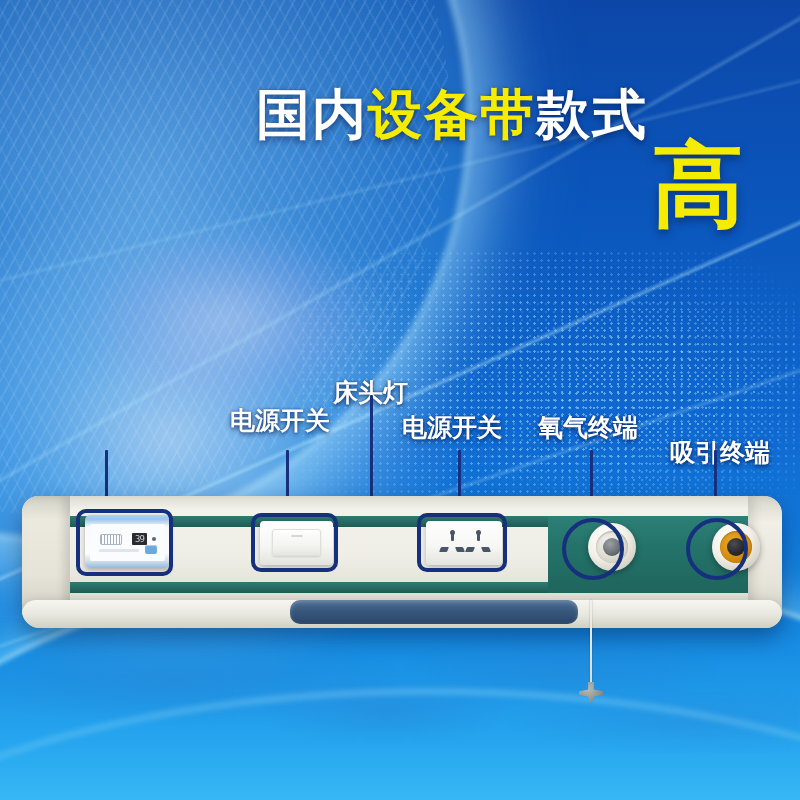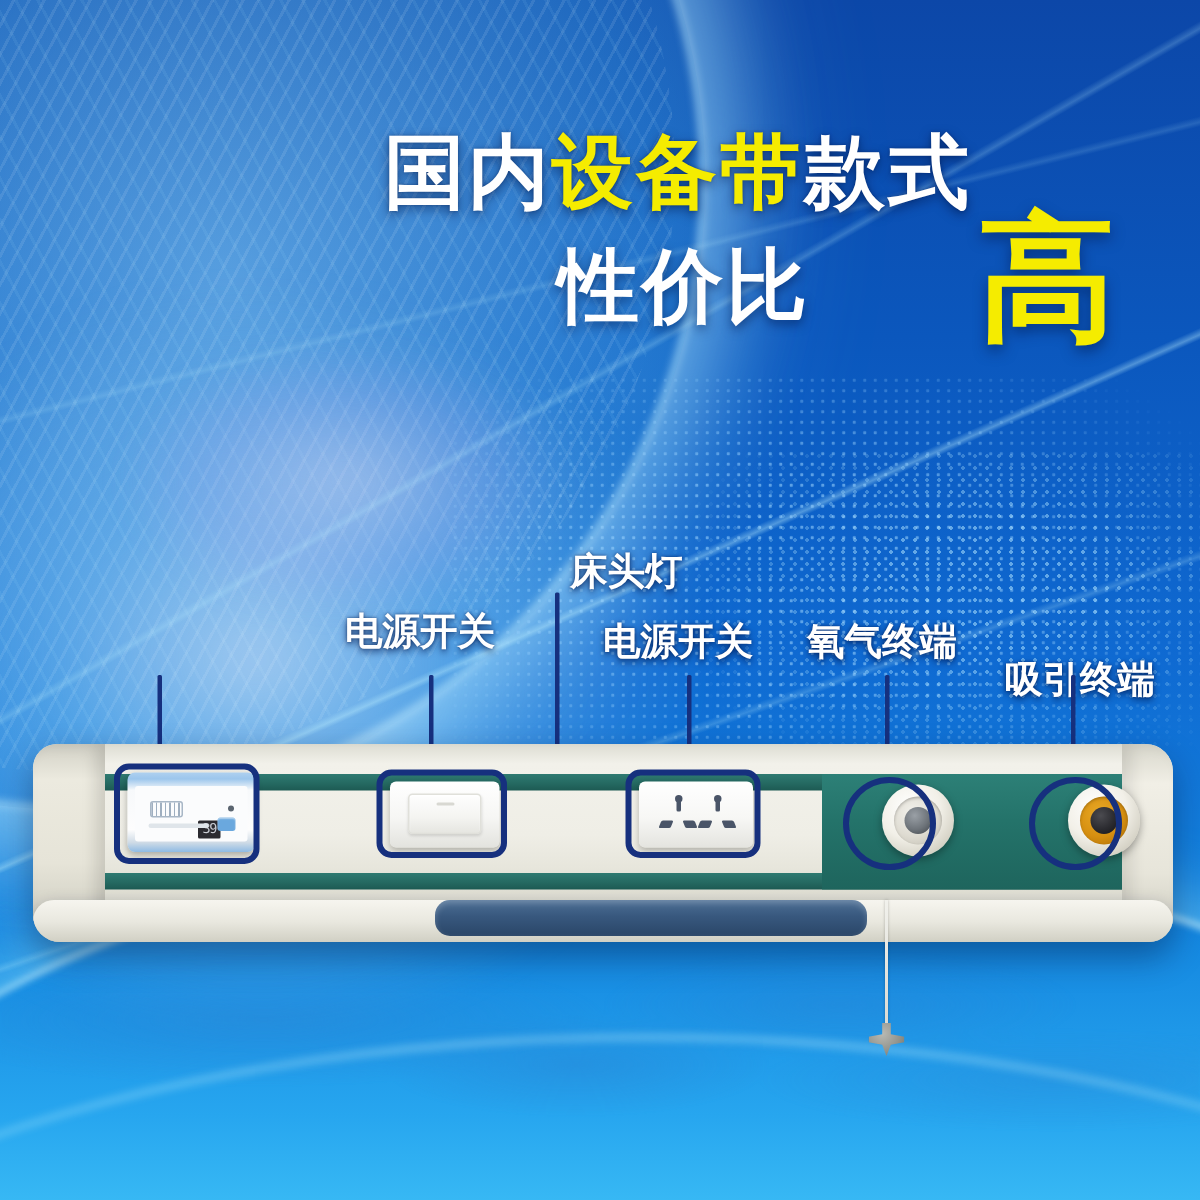--- a/index.html
+++ b/index.html
@@ -177,21 +177,21 @@
     box-shadow:0 2px 5px rgba(0,0,0,.28);
   }
   .ic-face{position:absolute;left:5px;top:9px;right:5px;bottom:7px;background:#fbfcfd;border-radius:2px;}
   .ic-grille{
     position:absolute;left:10px;top:10px;width:22px;height:11px;
     background-image:
       repeating-linear-gradient(90deg,#8fa2b6 0px,#8fa2b6 1px,rgba(0,0,0,0) 1px,rgba(0,0,0,0) 3px);
     border:1px solid #9aabbd;border-radius:2px;opacity:.85;
   }
   .ic-screen{
-    position:absolute;left:42px;top:23px;width:15px;height:12px;
+    position:absolute;left:42px;top:9px;width:15px;height:12px;
     background:#2b2b30;border-radius:1px;color:#c9cdd4;
     font-family:"DejaVu Sans Mono","Liberation Mono",monospace;
     font-size:9px;line-height:12px;text-align:center;letter-spacing:-1px;
   }
   .ic-led{position:absolute;left:62px;top:13px;width:4px;height:4px;border-radius:50%;background:#5b6570;}
   .ic-btn{position:absolute;right:8px;bottom:7px;width:12px;height:9px;background:#6aa8de;border-radius:2px;box-shadow:inset 0 1px 1px rgba(255,255,255,.5);}
   .ic-slot{position:absolute;left:9px;bottom:9px;width:40px;height:3px;background:#dfe5ea;border-radius:2px;}
 
   
   .switchplate{
@@ -272,26 +272,25 @@
   <div class="bg-dots"></div>
   <div class="bg-dots2"></div>
   <div class="bg-map"></div>
   <div class="bg-arc"></div>
   <div class="bg-arc2"></div>
 
   <div class="headline">
     <div class="hl-line1">
       <span class="w">国内</span><span class="y">设备带</span><span class="w">款式</span>
     </div>
-    <div class="hl-line2">性价比</div>
     <div class="hl-big">高</div>
   </div>
 
   <div class="label" style="left:230px;top:408px;">电源开关</div>
-  <div class="label" style="left:333px;top:368px;margin-left:47px;">床头灯</div>
+  <div class="label" style="left:333px;top:380px;">床头灯</div>
   <div class="label" style="left:402px;top:415px;">电源开关</div>
   <div class="label" style="left:538px;top:415px;">氧气终端</div>
   <div class="label" style="left:670px;top:440px;">吸引终端</div>
 
   <div class="leader" style="left:105px;top:450px;height:66px;"></div>
   <div class="leader" style="left:286px;top:450px;height:70px;"></div>
   <div class="leader" style="left:370px;top:395px;height:220px;"></div>
   <div class="leader" style="left:458px;top:450px;height:70px;"></div>
   <div class="leader" style="left:590px;top:450px;height:72px;"></div>
   <div class="leader" style="left:714px;top:450px;height:72px;"></div>

